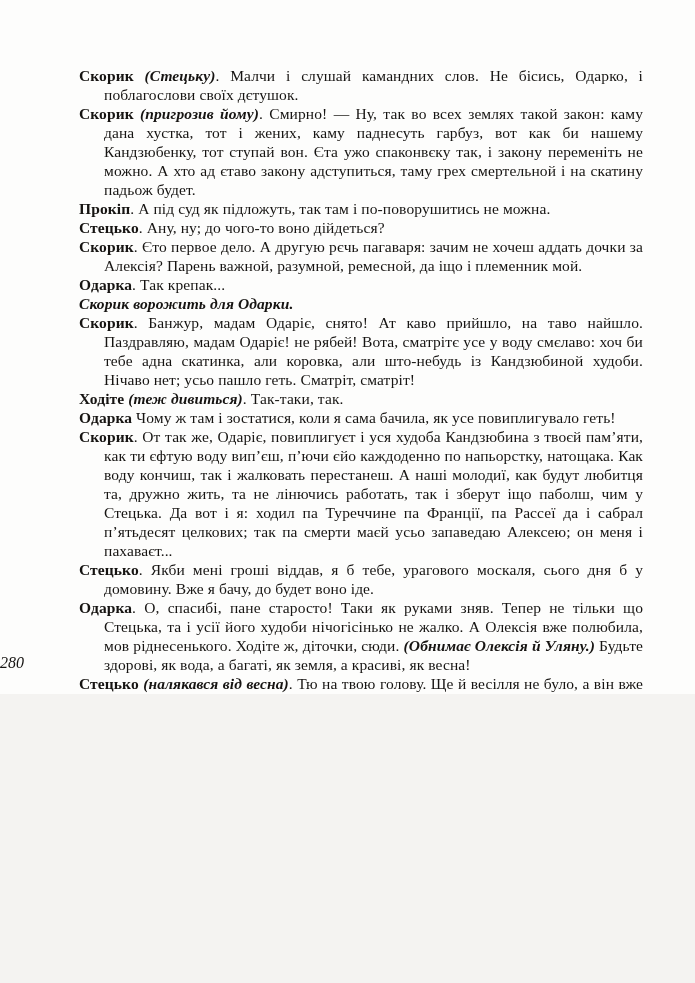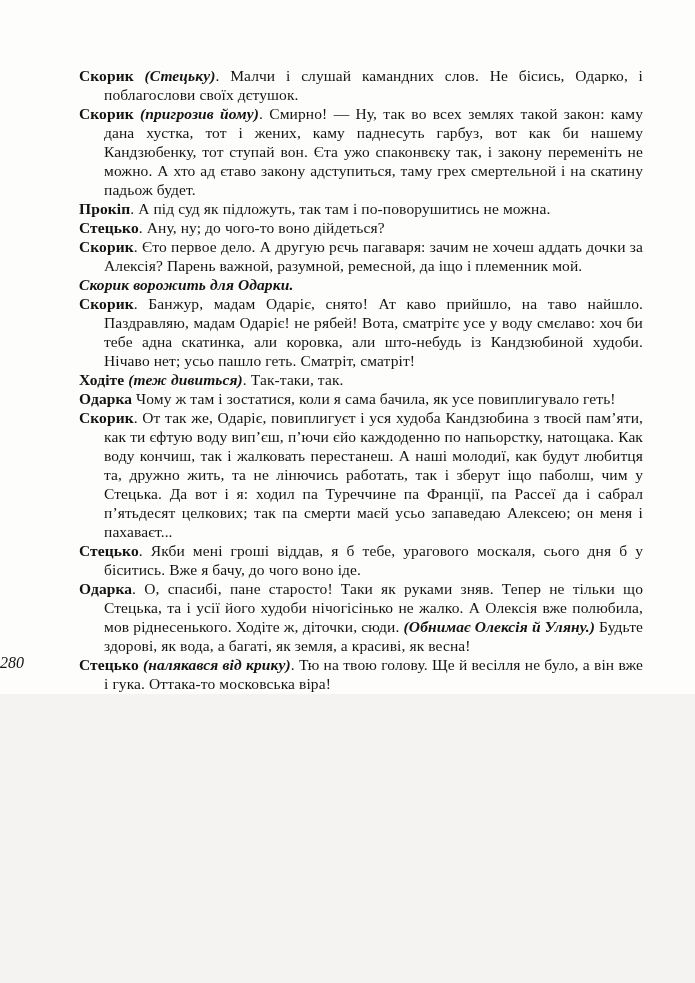--- a/index.html
+++ b/index.html
@@ -59,23 +59,24 @@
 </head>
 <body>
 
 <div class="page">
   <div class="text-block" id="text-block">
       <div class="para"><span class="run-b">Скорик </span><span class="run-bi">(Стецьку)</span><span class="run-n">. Малчи і слушай камандних слов. Не бісись, Одарко, і поблагослови своїх дєтушок.</span></div>
       <div class="para"><span class="run-b">Скорик </span><span class="run-bi">(пригрозив йому)</span><span class="run-n">. Смирно! — Ну, так во всех землях такой закон: каму дана хустка, тот і жених, каму паднесуть гарбуз, вот как би нашему Кандзюбенку, тот ступай вон. Єта ужо спаконвєку так, і закону переменіть не можно. А хто ад єтаво закону адступиться, таму грех смертельной і на скатину падьож будет.</span></div>
       <div class="para"><span class="run-b">Прокіп</span><span class="run-n">. А під суд як підложуть, так там і по-поворушитись не можна.</span></div>
       <div class="para"><span class="run-b">Стецько</span><span class="run-n">. Ану, ну; до чого-то воно дійдеться?</span></div>
       <div class="para"><span class="run-b">Скорик</span><span class="run-n">. Єто первое дело. А другую рєчь пагаваря: зачим не хочеш аддать дочки за Алексія? Парень важной, разумной, ремесной, да іщо і племенник мой.</span></div>
+      <div class="para"><span class="run-b">Одарка</span><span class="run-n">. Так крепак...</span></div>
       <div class="para center"><span class="run-bi">Скорик ворожить для Одарки.</span></div>
       <div class="para"><span class="run-b">Скорик</span><span class="run-n">. Банжур, мадам Одаріє, снято! Ат каво прийшло, на таво найшло. Паздравляю, мадам Одаріє! не рябей! Вота, сматрітє усе у воду смєлаво: хоч би тебе адна скатинка, али коровка, али што-небудь із Кандзюбиной худоби. Нічаво нет; усьо пашло геть. Сматріт, сматріт!</span></div>
       <div class="para"><span class="run-b">Ходіте </span><span class="run-bi">(теж дивиться)</span><span class="run-n">. Так-таки, так.</span></div>
       <div class="para"><span class="run-b">Одарка </span><span class="run-n">Чому ж там і зостатися, коли я сама бачила, як усе повиплигувало геть!</span></div>
       <div class="para"><span class="run-b">Скорик</span><span class="run-n">. От так же, Одаріє, повиплигуєт і уся худоба Кандзюбина з твоєй пам’яти, как ти єфтую воду вип’єш, п’ючи єйо каждоденно по напьорстку, натощака. Как воду кончиш, так і жалковать перестанеш. А наші молодиї, как будут любитця та, дружно жить, та не лінючись работать, так і зберут іщо паболш, чим у Стецька. Да вот і я: ходил па Туреччине па Франції, па Рассеї да і сабрал п’ятьдесят целкових; так па смерти маєй усьо запаведаю Алексею; он меня і пахаваєт...</span></div>
-      <div class="para"><span class="run-b">Стецько</span><span class="run-n">. Якби мені гроші віддав, я б тебе, урагового москаля, сього дня б у біситись. Вже я бачу, до чого воно іде.</span></div>
+      <div class="para"><span class="run-b">Стецько</span><span class="run-n">. Якби мені гроші віддав, я б тебе, урагового москаля, сього дня б у домовину. Вже я бачу, до будет воно іде.</span></div>
       <div class="para"><span class="run-b">Одарка</span><span class="run-n">. О, спасибі, пане старосто! Таки як руками зняв. Тепер не тільки що Стецька, та і усії його худоби нічогісінько не жалко. А Олексія вже полюбила, мов ріднесенького. Ходіте ж, діточки, сюди. </span><span class="run-bi">(Обнимає Олексія й Уляну.)</span><span class="run-n"> Будьте здорові, як вода, а багаті, як земля, а красиві, як весна!</span></div>
-      <div class="para"><span class="run-b">Стецько </span><span class="run-bi">(налякався від крику)</span><span class="run-n">. Тю на твою голову. Ще й весілля не було, а він вже і гука. Оттака-то московська віра!</span></div>
+      <div class="para"><span class="run-b">Стецько </span><span class="run-bi">(налякався від весна)</span><span class="run-n">. Тю на твою голову. Ще й весілля не було, а він вже і гука. Оттака-то московська віра!</span></div>
     </div>
   <div class="page-number">280</div>
 </div>
 
 </body></html>

